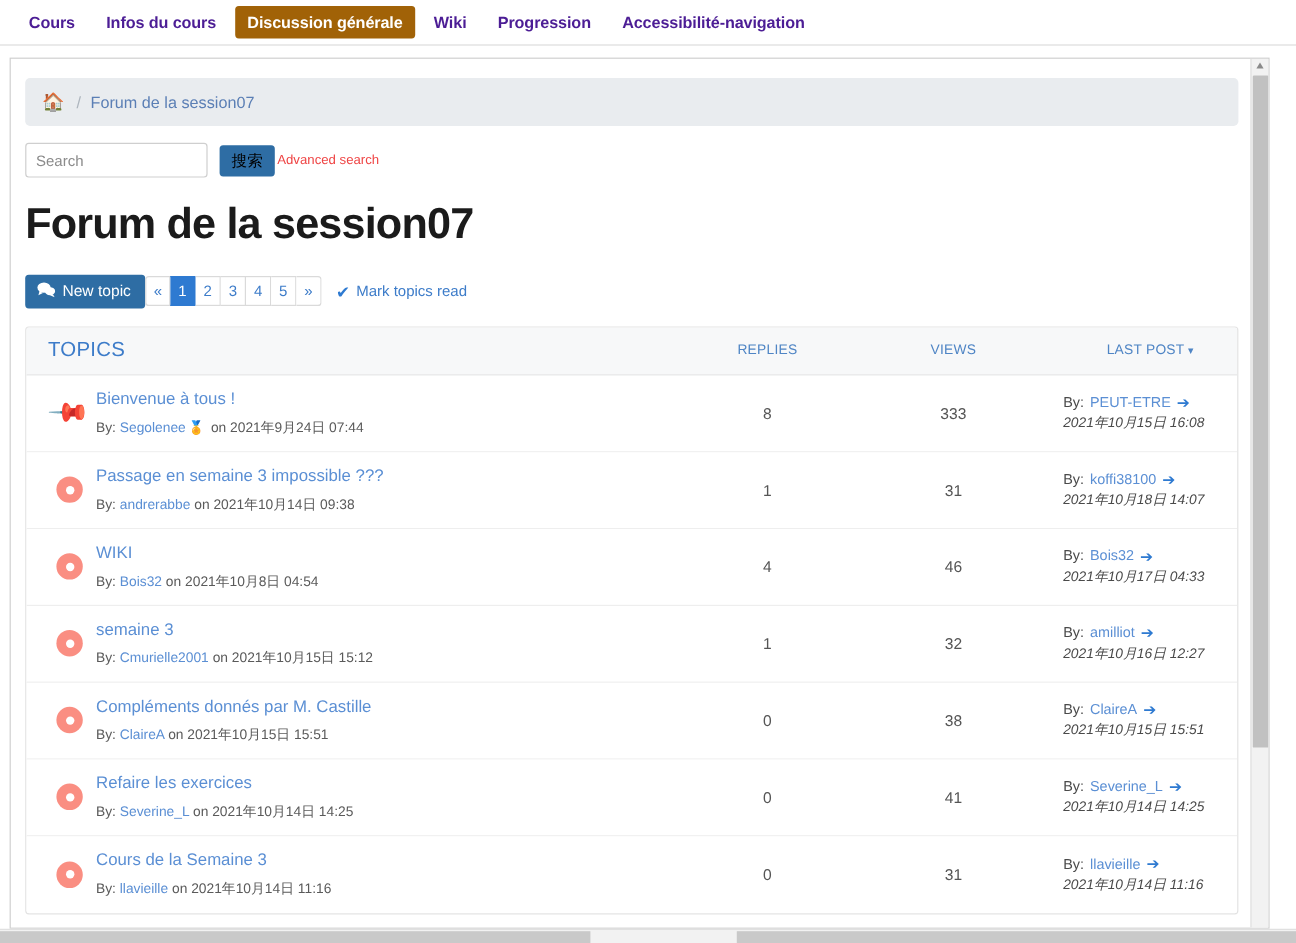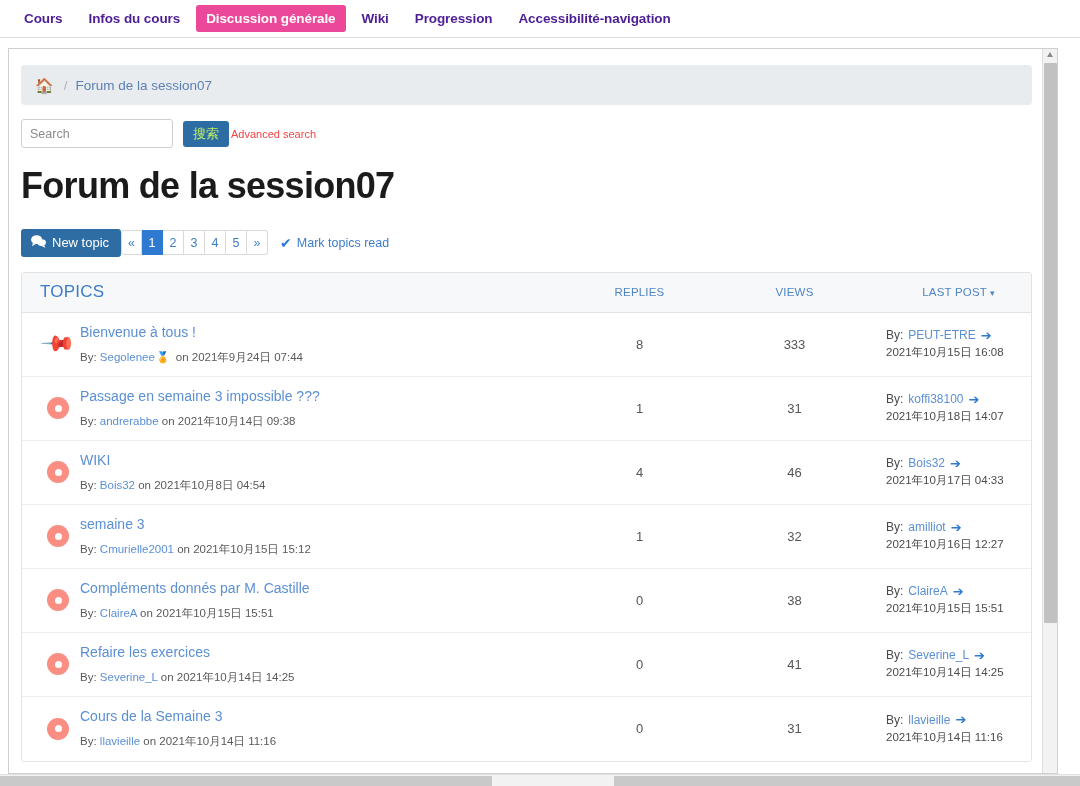--- a/index.html
+++ b/index.html
@@ -24,21 +24,21 @@
     font-weight: bold;
     color: #4c1d95;
     padding: 6px 10px;
     margin-right: 6px;
     border-radius: 3px;
     white-space: nowrap;
     cursor: pointer;
     letter-spacing: -0.1px;
   }
   .tab.active {
-    background: #ec4899;
+    background: #a16207;
     color: #ffffff;
   }
 
   
   .frame {
     position: absolute;
     left: 8px; top: 48px;
     width: 1050px; height: 726px;
     background: #ffffff;
     border: 1px solid #d0d0d0;
@@ -75,21 +75,21 @@
     color: #1d4ed8;
     outline: none;
     font-family: "Liberation Sans", sans-serif;
     background: #fff;
   }
   .search-input::placeholder { color: #8b8b8b; }
   .search-btn {
     margin-left: 10px;
     height: 26px;
     background: #2e6da4;
-    color: #bef264;
+    color: #000000;
     border: none; border-radius: 3px;
     padding: 0 10px;
     font-size: 13px;
     cursor: pointer;
     font-family: "Liberation Sans", "DejaVu Sans", sans-serif;
   }
   .adv-search {
     margin-left: 2px;
     font-size: 11px;
     color: #ef4444;
@@ -191,21 +191,21 @@
   .topic-title { font-size: 14px; color: #5b8fd4; cursor: pointer; line-height: 1.2; }
   .topic-meta { font-size: 11.5px; color: #5a5a5a; line-height: 1.2; }
   .topic-meta .user { color: #5b8fd4; cursor: pointer; }
   .badge-icon { color: #2b2b2b; font-size: 11px; margin: 0 2px; }
 
   .cell-num { flex: 0 0 155px; text-align: center; font-size: 13px; color: #555555; }
   .cell-last { flex: 1; padding-left: 14px; display: flex; flex-direction: column; gap: 3px; }
   .last-by { font-size: 12px; color: #4a4a4a; display: flex; align-items: center; gap: 5px; }
   .last-by .user { color: #5b8fd4; cursor: pointer; }
   .arrow-icon { color: #2e7ad1; font-size: 13px; line-height: 1; }
-  .last-date { font-size: 11.5px; color: #4a4a4a; }
+  .last-date { font-size: 11.5px; color: #4a4a4a; font-style: italic; }
 
   
   .vscroll {
     position: absolute; right: 0; top: 0;
     width: 15px; height: 726px;
     background: #f2f2f2;
     border-left: 1px solid #e0e0e0;
   }
   .vscroll-thumb {
     position: absolute; top: 14px; left: 1px;

